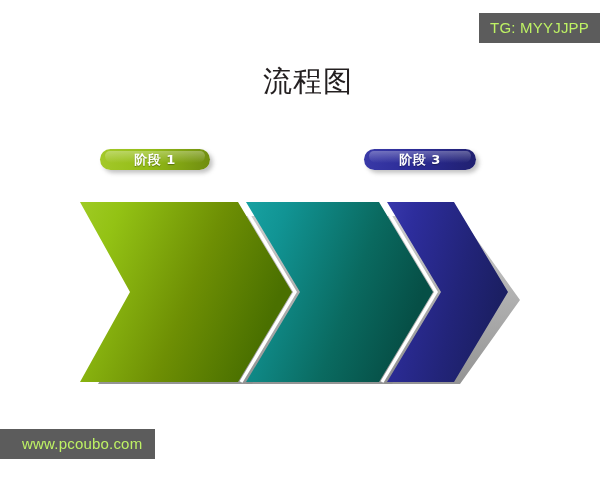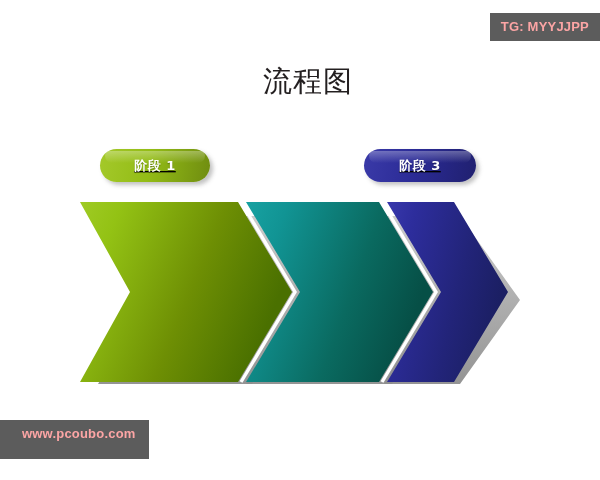--- a/index.html
+++ b/index.html
@@ -12,36 +12,35 @@
     background: #ffffff;
     font-family: "Liberation Sans", "DejaVu Sans", sans-serif;
     position: relative;
     overflow: hidden;
   }
 
   
   .badge {
     position: absolute;
     background: #5c5c5c;
-    color: #fca5a5;
-    font-size: 13px;
+    color: #bef264;
+    font-size: 15px;
     letter-spacing: 0.2px;
     line-height: 1;
     padding: 7px 11px 8px 11px;
     white-space: nowrap;
-    font-weight: bold;
   }
   .badge-tg {
     top: 13px;
     right: 0;
   }
   .badge-url {
     left: 0;
     bottom: 21px;
-    padding: 7px 13px 19px 22px;
+    padding: 7px 13px 8px 22px;
   }
 
   
   .title {
     position: absolute;
     top: 67px;
     left: 8px;
     width: 100%;
     text-align: center;
     font-family: "DejaVu Sans", "Liberation Sans", sans-serif;
@@ -56,28 +55,27 @@
     position: absolute;
     left: 0;
     top: 0;
     width: 600px;
     height: 480px;
   }
 
   
   .pill {
     position: absolute;
-    height: 33px;
+    height: 21px;
     border-radius: 17px;
     box-shadow: 3px 3px 4px rgba(120,120,120,0.45);
     display: flex;
     align-items: center;
     justify-content: center;
     top: 149px;
-    text-decoration: underline;
   }
   .pill::after {
     content: "";
     position: absolute;
     left: 5px; right: 5px; top: 2px;
     height: 12px;
     border-radius: 8px 8px 12px 12px;
     background: linear-gradient(to bottom, rgba(255,255,255,0.30), rgba(255,255,255,0));
     pointer-events: none;
   }

